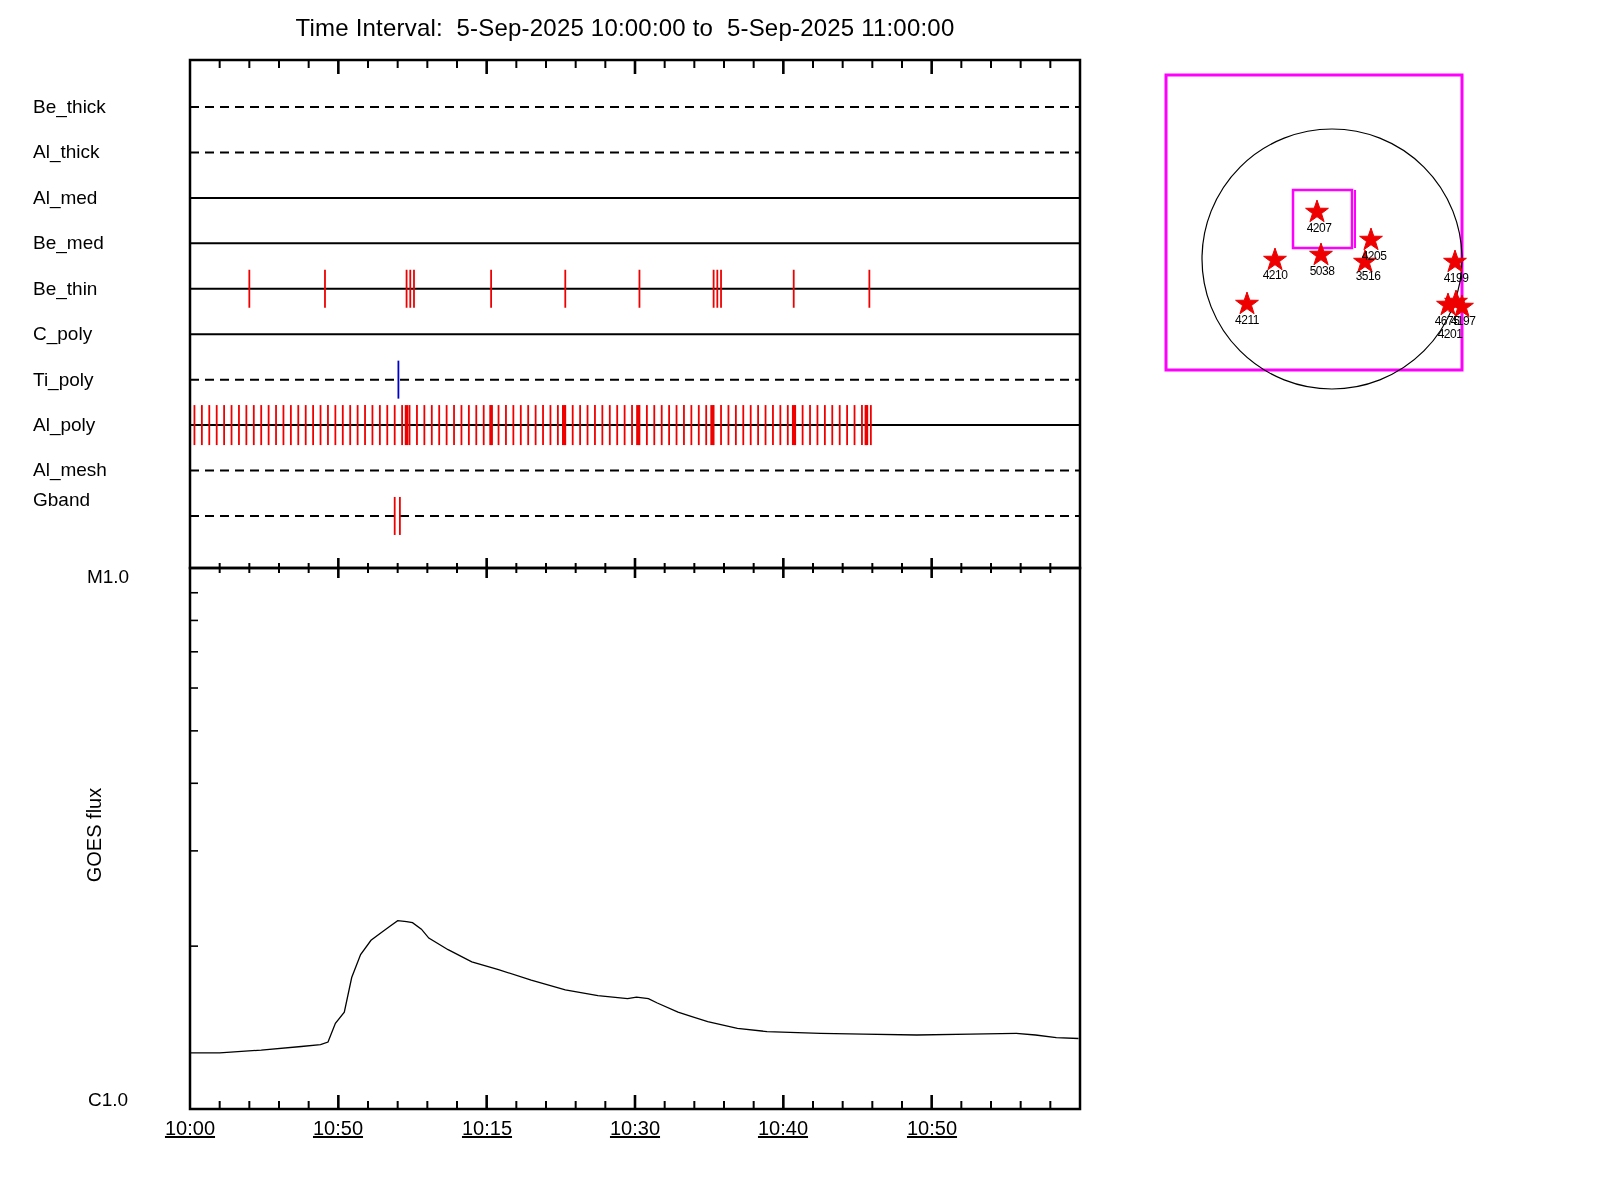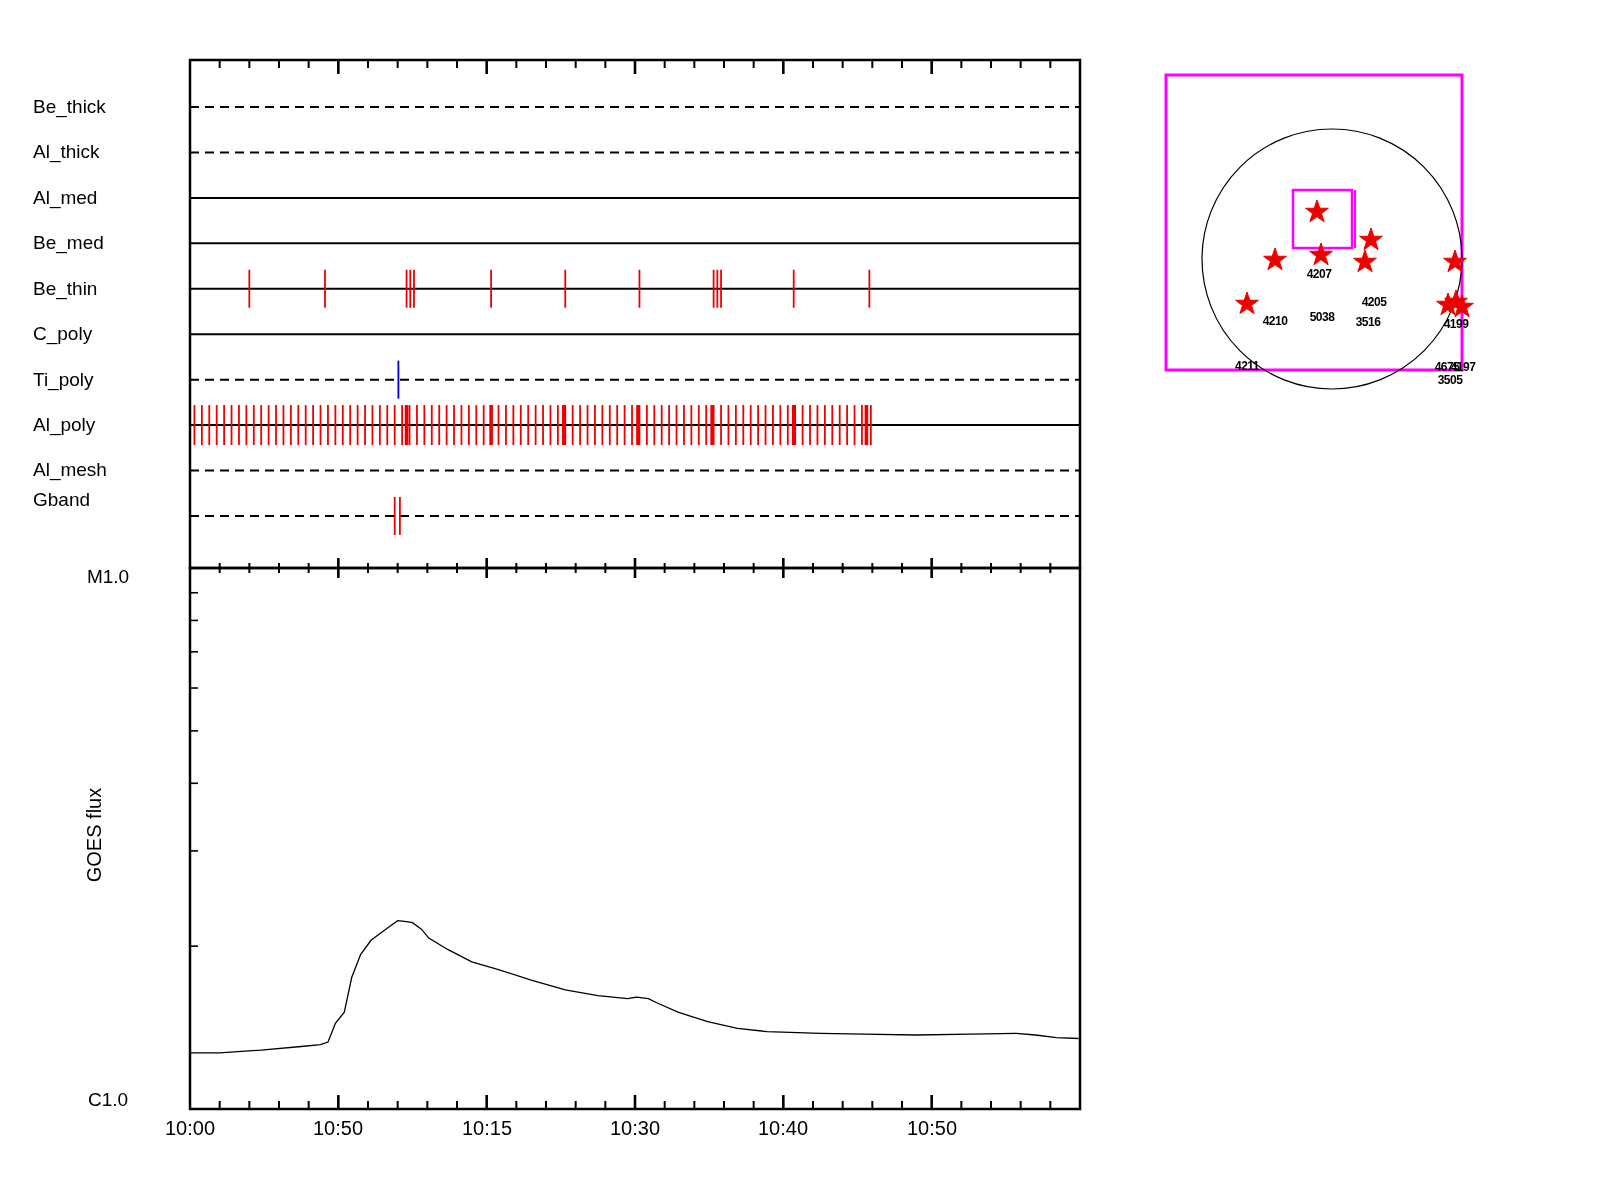--- a/index.html
+++ b/index.html
@@ -5,23 +5,23 @@
   html,body{margin:0;padding:0;background:#ffffff;}
   #root{position:relative;width:1600px;height:1200px;background:#ffffff;
         font-family:"Liberation Sans", sans-serif;color:#000;overflow:hidden;}
   #plot{position:absolute;left:0;top:0;}
   .title{position:absolute;left:0;top:14px;width:1250px;text-align:center;
          font-size:24px;white-space:pre;letter-spacing:0.2px;}
   .flt{position:absolute;left:33px;width:150px;text-align:left;font-size:19px;line-height:24px;}
   .ylab{position:absolute;width:150px;text-align:center;font-size:19px;line-height:24px;left:33px;}
   .goesflux{position:absolute;left:35px;top:823px;width:120px;height:24px;text-align:center;
             font-size:20px;transform:rotate(-90deg);}
-  .xlab{position:absolute;top:1117px;width:80px;text-align:center;font-size:20px;}
-  .arlab{position:absolute;width:40px;text-align:center;font-size:12px;font-weight:700;
-         letter-spacing:-0.5px;line-height:14px;margin-top:46px;}
+  .xlab{position:absolute;top:1117px;width:80px;text-align:center;font-size:20px;text-decoration:underline;}
+  .arlab{position:absolute;width:40px;text-align:center;font-size:12px;font-weight:400;
+         letter-spacing:-0.5px;line-height:14px;}
 </style>
 </head>
 <body>
 
 <div id="root">
 
   <svg id="plot" width="1600" height="1200" xmlns="http://www.w3.org/2000/svg">
       <g>
         <line x1="190" y1="107" x2="1080" y2="107" stroke="#000" stroke-width="2" stroke-dasharray="9 6"></line>
         <line x1="190" y1="152.44" x2="1080" y2="152.44" stroke="#000" stroke-width="2" stroke-dasharray="9 6"></line>
@@ -261,20 +261,21 @@
         <polygon points="1275.0,248.0 1277.8,256.2 1286.4,256.3 1279.5,261.5 1282.1,269.7 1275.0,264.7 1267.9,269.7 1270.5,261.5 1263.6,256.3 1272.2,256.2" fill="#ee0000" stroke="#ee0000" stroke-width="1"></polygon>
         <polygon points="1365.0,250.0 1367.8,258.2 1376.4,258.3 1369.5,263.5 1372.1,271.7 1365.0,266.7 1357.9,271.7 1360.5,263.5 1353.6,258.3 1362.2,258.2" fill="#ee0000" stroke="#ee0000" stroke-width="1"></polygon>
         <polygon points="1455.0,250.0 1457.8,258.2 1466.4,258.3 1459.5,263.5 1462.1,271.7 1455.0,266.7 1447.9,271.7 1450.5,263.5 1443.6,258.3 1452.2,258.2" fill="#ee0000" stroke="#ee0000" stroke-width="1"></polygon>
         <polygon points="1247.0,292.0 1249.8,300.2 1258.4,300.3 1251.5,305.5 1254.1,313.7 1247.0,308.7 1239.9,313.7 1242.5,305.5 1235.6,300.3 1244.2,300.2" fill="#ee0000" stroke="#ee0000" stroke-width="1"></polygon>
         <polygon points="1448.0,293.0 1450.8,301.2 1459.4,301.3 1452.5,306.5 1455.1,314.7 1448.0,309.7 1440.9,314.7 1443.5,306.5 1436.6,301.3 1445.2,301.2" fill="#ee0000" stroke="#ee0000" stroke-width="1"></polygon>
         <polygon points="1462.0,295.0 1464.8,303.2 1473.4,303.3 1466.5,308.5 1469.1,316.7 1462.0,311.7 1454.9,316.7 1457.5,308.5 1450.6,303.3 1459.2,303.2" fill="#ee0000" stroke="#ee0000" stroke-width="1"></polygon>
         <polygon points="1456.0,290.0 1458.8,298.2 1467.4,298.3 1460.5,303.5 1463.1,311.7 1456.0,306.7 1448.9,311.7 1451.5,303.5 1444.6,298.3 1453.2,298.2" fill="#ee0000" stroke="#ee0000" stroke-width="1"></polygon>
       </g>
     </svg>
 
+  <div class="title">Time Interval:  5-Sep-2025 10:00:00 to  5-Sep-2025 11:00:00</div>
 
   <div class="flt" style="top:95px">Be_thick</div>
   <div class="flt" style="top:140px">Al_thick</div>
   <div class="flt" style="top:186px">Al_med</div>
   <div class="flt" style="top:231px">Be_med</div>
   <div class="flt" style="top:277px">Be_thin</div>
   <div class="flt" style="top:322px">C_poly</div>
   <div class="flt" style="top:368px">Ti_poly</div>
   <div class="flt" style="top:413px">Al_poly</div>
   <div class="flt" style="top:458px">Al_mesh</div>
@@ -293,14 +294,14 @@
 
   <div class="arlab" style="left:1299px;top:221px">4207</div>
   <div class="arlab" style="left:1354px;top:249px">4205</div>
   <div class="arlab" style="left:1302px;top:264px">5038</div>
   <div class="arlab" style="left:1255px;top:268px">4210</div>
   <div class="arlab" style="left:1348px;top:269px">3516</div>
   <div class="arlab" style="left:1436px;top:271px">4199</div>
   <div class="arlab" style="left:1227px;top:313px">4211</div>
   <div class="arlab" style="left:1427px;top:314px">4675</div>
   <div class="arlab" style="left:1443px;top:314px">4197</div>
-  <div class="arlab" style="left:1430px;top:327px">3505</div>
+  <div class="arlab" style="left:1430px;top:327px">4201</div>
 </div>
 
 </body></html>

